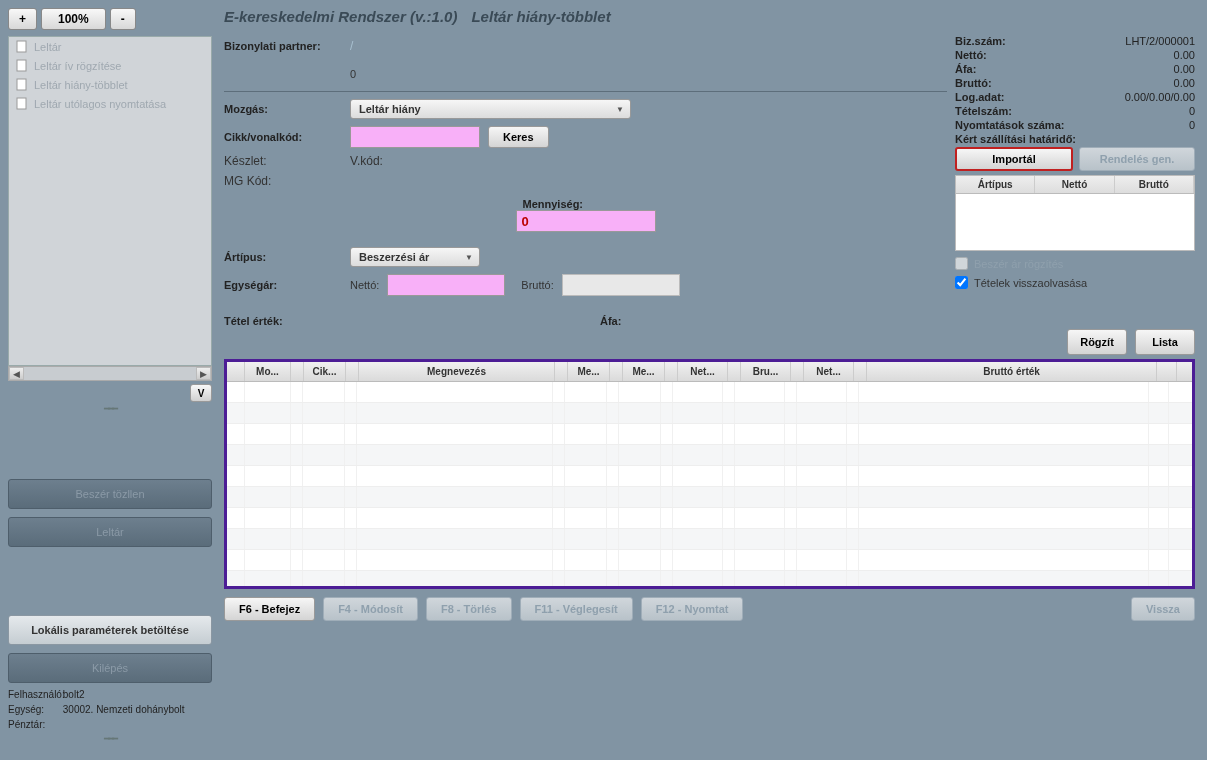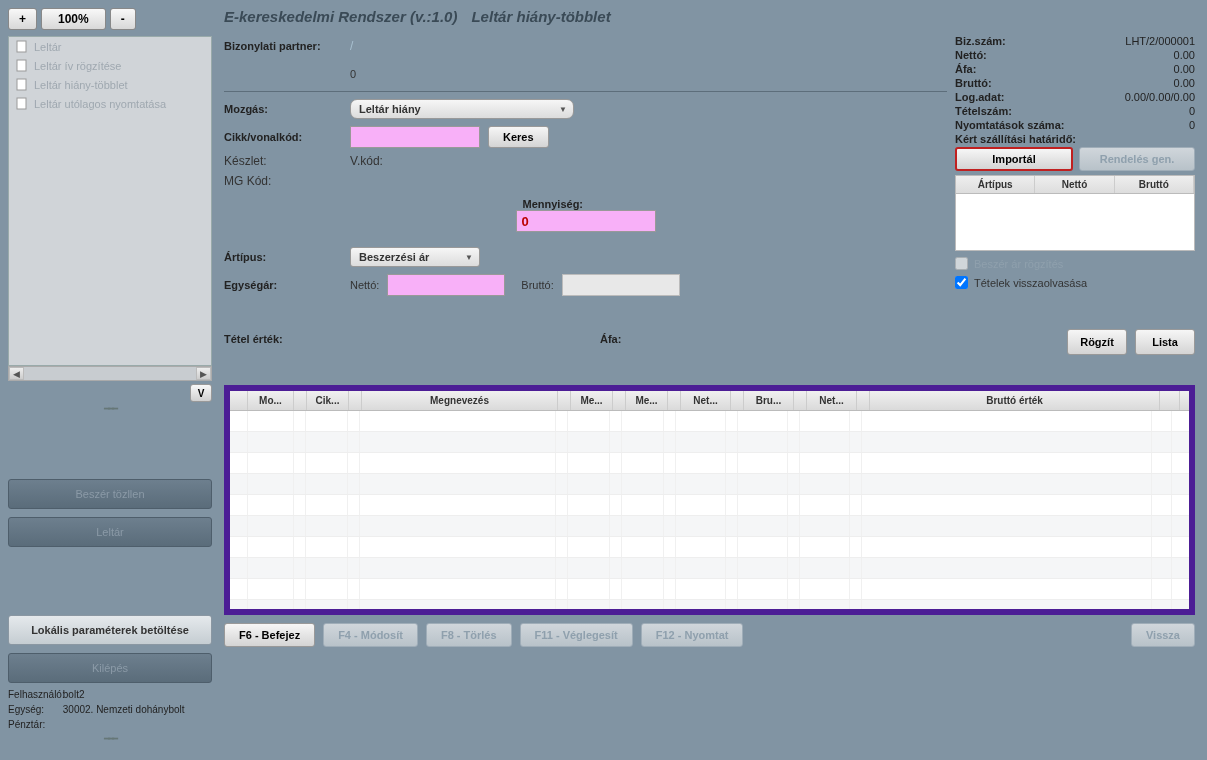--- a/index.html
+++ b/index.html
@@ -34,21 +34,21 @@
 .form-left { flex:1; }
 .form-right { width:240px; }
 
 .frow { display:flex; align-items:center; margin-bottom:6px; min-height:22px;}
 .flabel { width:126px; color:#222; font-size:11px; font-weight:bold; white-space:nowrap; }
 .flabel2 { font-size:12px; color:#333; }
 .fval { color:#333; font-size:11px; }
 .fval-faded { color:#a8c0d0; font-size:12px; }
 
 .select { background: linear-gradient(#f6f6f6,#dcdcdc); border:1px solid #999; border-radius:3px; padding:3px 22px 3px 8px; font-size:11px; font-weight:bold; color:#333; position:relative; display:inline-flex; align-items:center; min-width:130px; cursor:pointer;}
-.select.wide { width:224px;border-radius:7px; }
+.select.wide { width:281px; }
 .select::after { content:"▼"; position:absolute; right:6px; font-size:8px; color:#555; }
 
 .pink-input { background:#f8b0f8; border:1px solid #999; padding:3px 5px; font-size:13px; font-weight:bold; color:#b00; height:22px; }
 .gray-input { background:#e8e8e8; border:1px solid #bbb; padding:3px 5px; font-size:12px; height:22px; }
 
 .btn { background: linear-gradient(#f6f6f6,#d4d4d4); border:1px solid #999; border-radius:3px; padding:4px 14px; font-size:11px; font-weight:bold; cursor:pointer; white-space:nowrap; }
 .btn.disabled { background: linear-gradient(#d0d6db,#b8c2c9); color:#8fa0ad; border-color:#9fadb8; cursor:default; }
 .btn.red-border { border:2px solid #c02020; }
 
 .info-row { display:flex; margin-bottom:2px; font-size:11px; }
@@ -60,21 +60,21 @@
 .mini-table .hdr div { flex:1; text-align:center; font-size:10px; font-weight:bold; padding:3px 2px; border-right:1px solid #ccc; }
 .mini-table .rows { height:56px; }
 
 .chk-row { display:flex; align-items:center; gap:6px; margin-top:6px; font-size:11px; }
 .chk-row input { cursor:pointer; }
 .chk-row.disabled { color:#8fa0ad; }
 
 .rr-buttons { display:flex; gap:8px; justify-content:flex-end; margin-top:40px; }
 .rr-buttons .btn { width:60px; padding:6px 4px; }
 
-.data-table { margin-top:29px; background:#fff; border:6px solid #4c1d95; height:230px; overflow:hidden; }
+.data-table { margin-top:4px; background:#fff; border:3px solid #4c1d95; height:230px; overflow:hidden; }
 .data-table .thead { display:flex; background:linear-gradient(#f0f0f0,#dadada); border-bottom:1px solid #bbb; }
 .data-table .thead div { font-size:10px; font-weight:bold; padding:4px 6px; border-right:1px solid #ccc; text-align:center; white-space:nowrap; overflow:hidden; }
 .data-table .tbody .trow { display:flex; height:21px; border-bottom:1px solid #eee; }
 .data-table .tbody .trow:nth-child(even){ background:#f5f6f7; }
 .data-table .tbody .trow div { border-right:1px solid #f0f0f0; }
 
 .bottom-bar { display:flex; gap:8px; margin-top:8px; align-items:center; }
 .bottom-bar .btn { padding:5px 14px; }
 
 hr.sep { border:none; border-top:1px solid #5d6e7b; margin:6px 0; }
@@ -183,21 +183,21 @@
               <span>Beszerzési ár</span>
             </div>
         </div>
         <div class="frow">
           <div class="flabel">Egységár:</div>
           <span style="margin-right:8px;">Nettó:</span>
           <input class="pink-input" style="width: 118px;">
           <span style="margin:0 8px 0 16px;">Bruttó:</span>
           <input class="gray-input" style="width: 118px;">
         </div>
-        <div class="frow" style="margin-top:32px;">
+        <div class="frow" style="margin-top:14px;">
           <div class="flabel">Tétel érték:</div>
           <div style="width:250px;"></div>
           <div class="flabel" style="width:auto;">Áfa:</div>
         </div>
       </div>
 
       <div class="form-right">
         <div class="info-row">
             <div class="k">Biz.szám:</div>
             <div class="v">LHT/2/000001</div>

